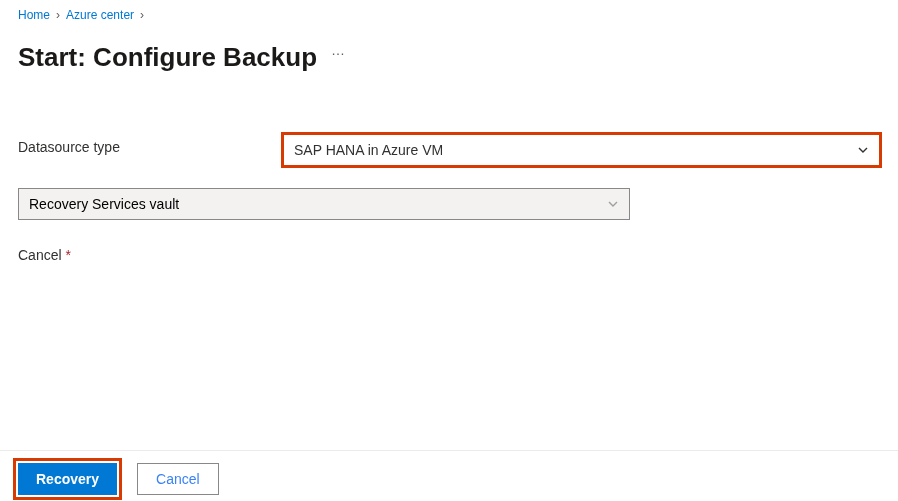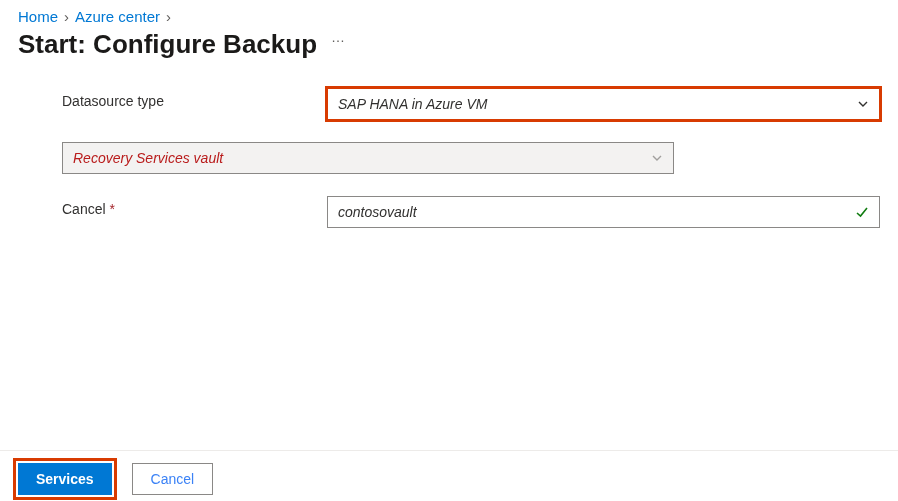--- a/index.html
+++ b/index.html
@@ -14,79 +14,77 @@
       background: #ffffff;
       width: 898px;
       height: 501px;
       position: relative;
       padding: 8px 18px 0 18px;
     }
     .breadcrumb {
       display: flex;
       align-items: center;
       gap: 6px;
-      font-size: 15px;
-      margin-bottom: 4px;
+      font-size: 12px;
+      margin-bottom: 20px;
     }
     .breadcrumb a {
       color: #0078d4;
       text-decoration: none;
     }
     .breadcrumb .sep {
       color: #605e5c;
     }
     .title-row {
       display: flex;
       gap: 14px;
-      margin-bottom: 28px;
+      margin-bottom: 61px;
     }
     .page-title {
       font-size: 26px;
       font-weight: 600;
       color: #1b1a19;
     }
     .more-dots {
       color: #605e5c;
       font-size: 14px;
       letter-spacing: 1px;
     }
     .form-row {
       display: flex;
       align-items: flex-start;
       margin-bottom: 22px;
-      margin-left: 44px;
     }
     .form-label {
       width: 265px;
       flex-shrink: 0;
       color: #323130;
       font-size: 14px;
       padding-top: 5px;
     }
     .req {
       color: #a4262c;
     }
     .form-control-wrap {
       flex: 1;
       max-width: 612px;
-      font-style: italic;
     }
     .select-box {
       position: relative;
       height: 32px;
       border: 1px solid #8a8886;
       display: flex;
       align-items: center;
       padding: 0 30px 0 10px;
       background: #ffffff;
       cursor: pointer;
     }
     .select-box.disabled {
       background: #f3f2f1;
-      color: #b91c1c;
+      color: #000000;
       cursor: default;
     }
     .select-box.highlight {
       outline: 3px solid #d83b01;
       outline-offset: -1px;
     }
     .chevron {
       position: absolute;
       right: 10px;
       top: 50%;
@@ -203,29 +201,21 @@
       </span>
     </div>
   </div>
 </div>
 
 <div class="form-row">
   <label class="form-label">
     <span>Cancel</span> <span class="req">*</span>
   </label>
   <div class="form-control-wrap">
-    <div class="input-box">
-      <span>contosovault</span>
-      <span class="checkmark">
-        <svg viewBox="0 0 14 14" fill="none" stroke="#107c10" stroke-width="1.6">
-            <polyline points="2,8 5.5,11 12,3"></polyline>
-          </svg>
-      </span>
-    </div>
   </div>
 </div>
 
 <div class="footer">
   <span class="btn-primary-wrap">
-    <button class="btn btn-primary">Services</button>
+    <button class="btn btn-primary">Recovery</button>
   </span>
   <button class="btn btn-secondary">Cancel</button>
 </div>
 
 </body></html>

